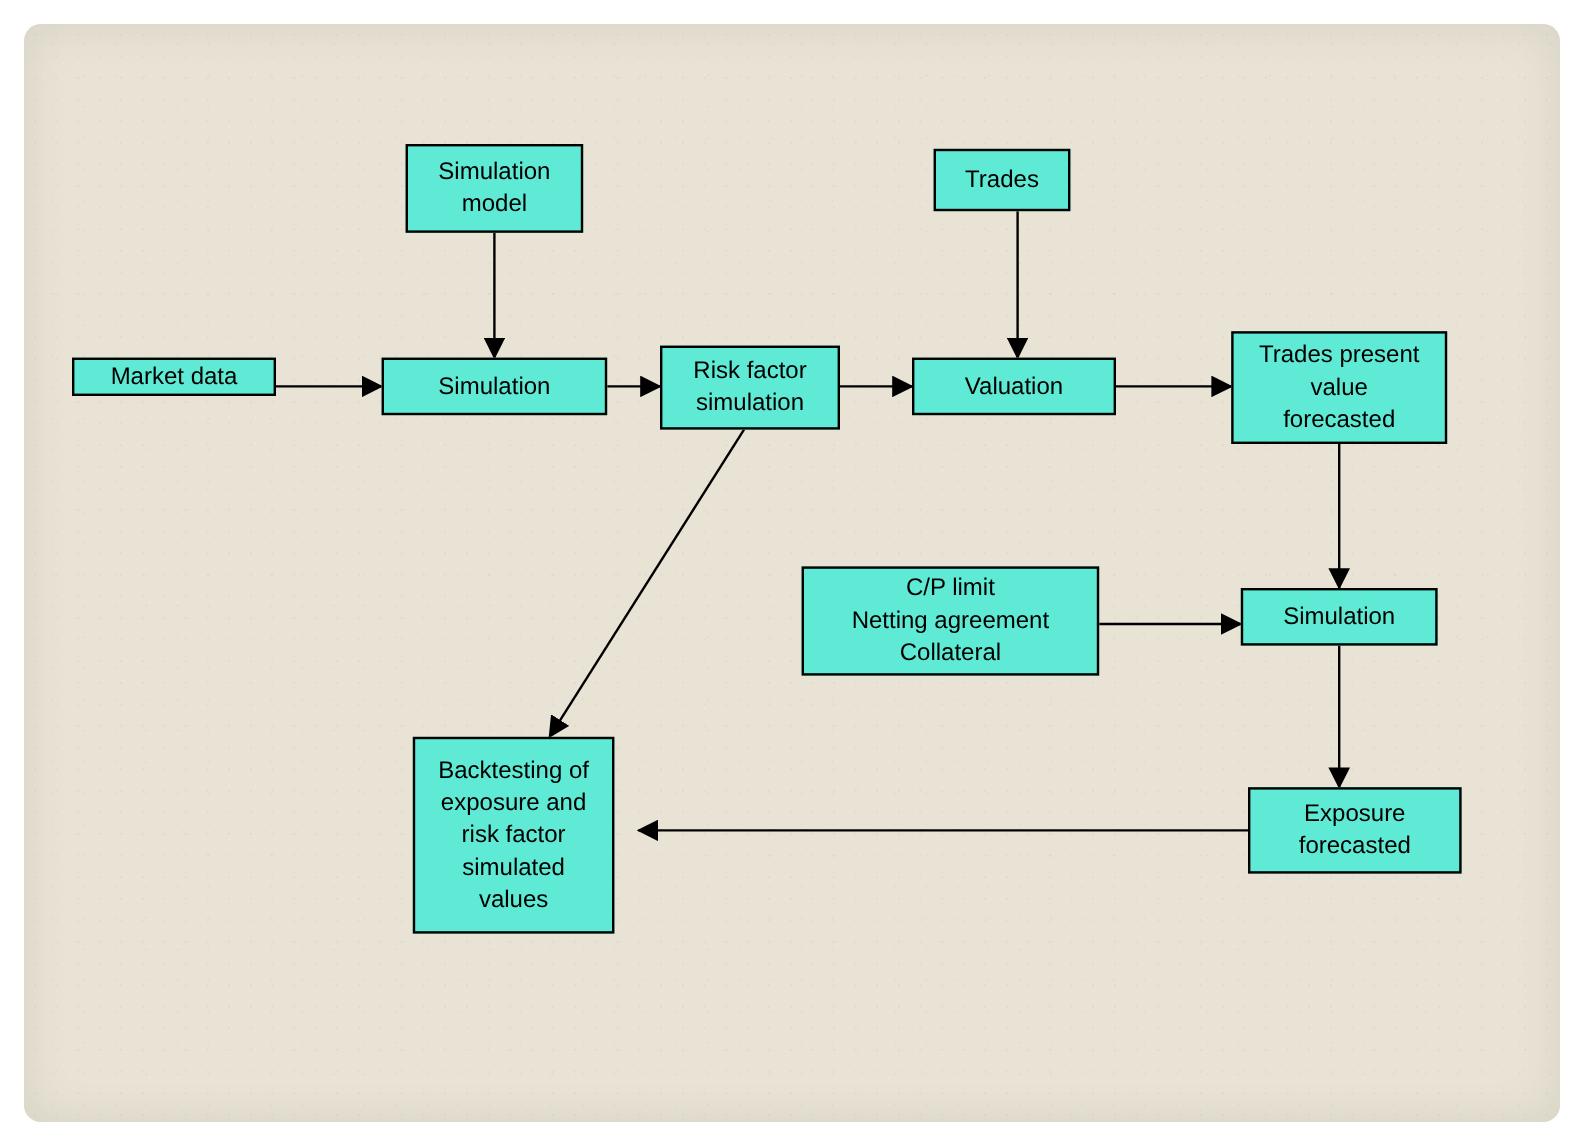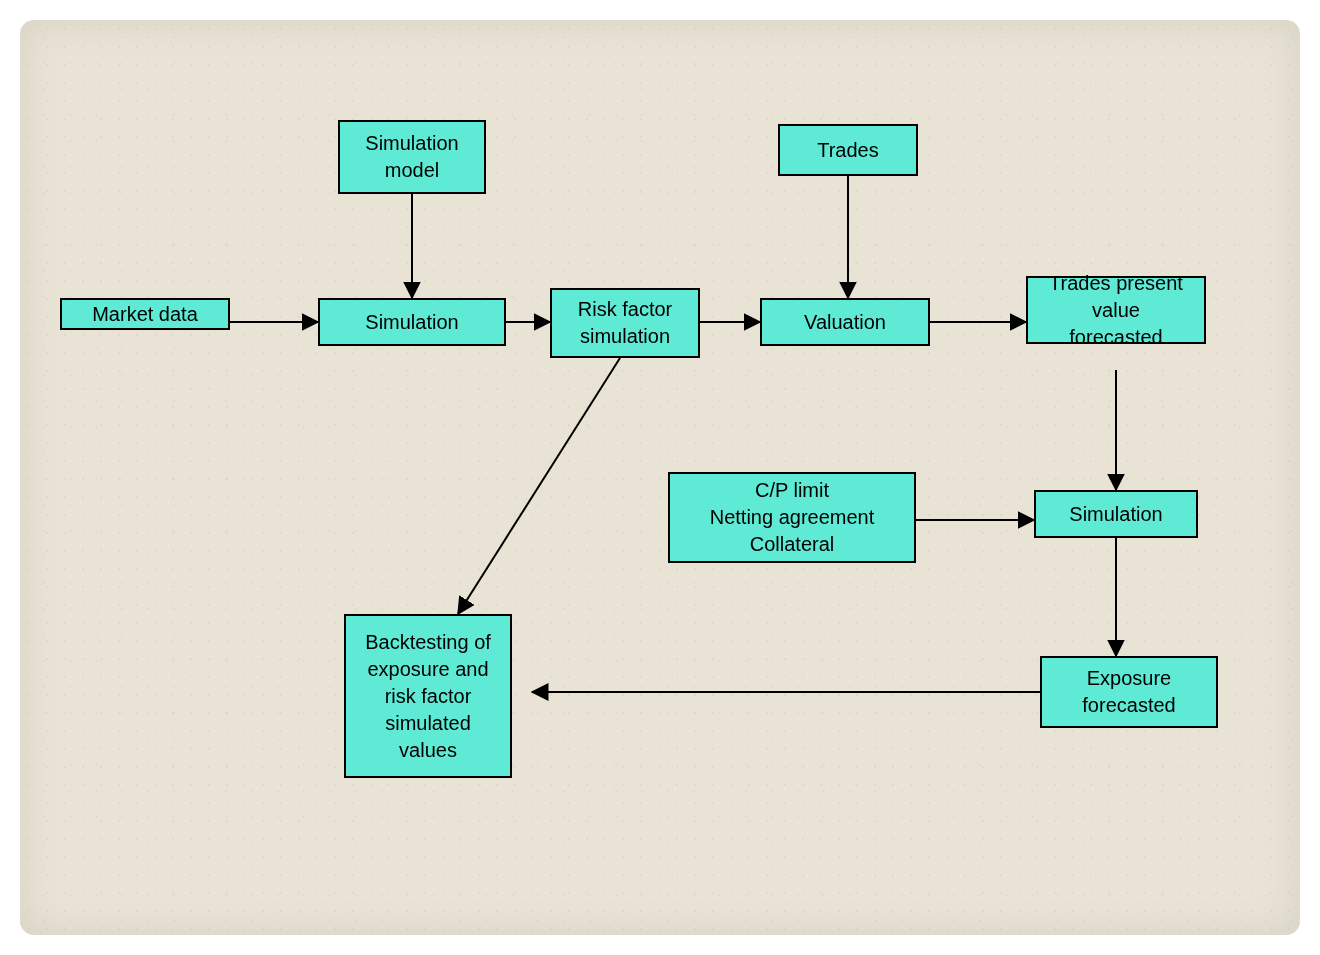--- a/index.html
+++ b/index.html
@@ -73,23 +73,23 @@
     <path stroke="#000" stroke-width="2" fill="none" marker-end="url(#arrow)" d="M1020 672 L512 672"></path>
     <path stroke="#000" stroke-width="2" fill="none" marker-end="url(#arrow)" d="M600 338 L438 594"></path>
   </svg>
 
   <div class="node" style="left: 40px; top: 278px; width: 170px; height: 32px;">Market data</div>
   <div class="node" style="left: 318px; top: 100px; width: 148px; height: 74px;">Simulation
 model</div>
   <div class="node" style="left: 298px; top: 278px; width: 188px; height: 48px;">Simulation</div>
   <div class="node" style="left: 530px; top: 268px; width: 150px; height: 70px;">Risk factor
 simulation</div>
-  <div class="node" style="left: 758px; top: 104px; width: 140px; height: 52px;">Trades</div>
+  <div class="node" style="left: 758px; top: 104px; width: 114px; height: 52px;">Trades</div>
   <div class="node" style="left: 740px; top: 278px; width: 170px; height: 48px;">Valuation</div>
-  <div class="node" style="left: 1006px; top: 256px; width: 180px; height: 68px;">Trades present
+  <div class="node" style="left: 1006px; top: 256px; width: 180px; height: 94px;">Trades present
 value
 forecasted</div>
   <div class="node" style="left: 648px; top: 452px; width: 248px; height: 91px;">C/P limit
 Netting agreement
 Collateral</div>
   <div class="node" style="left: 1014px; top: 470px; width: 164px; height: 48px;">Simulation</div>
   <div class="node" style="left: 1020px; top: 636px; width: 178px; height: 72px;">Exposure
 forecasted</div>
   <div class="node" style="left: 324px; top: 594px; width: 168px; height: 164px;">Backtesting of
 exposure and

